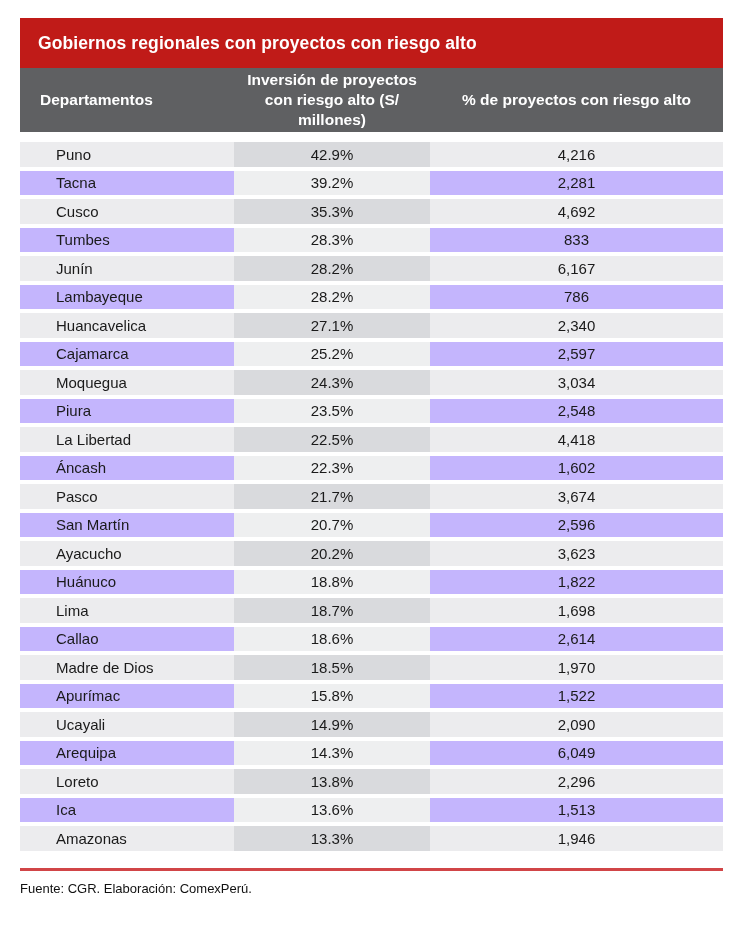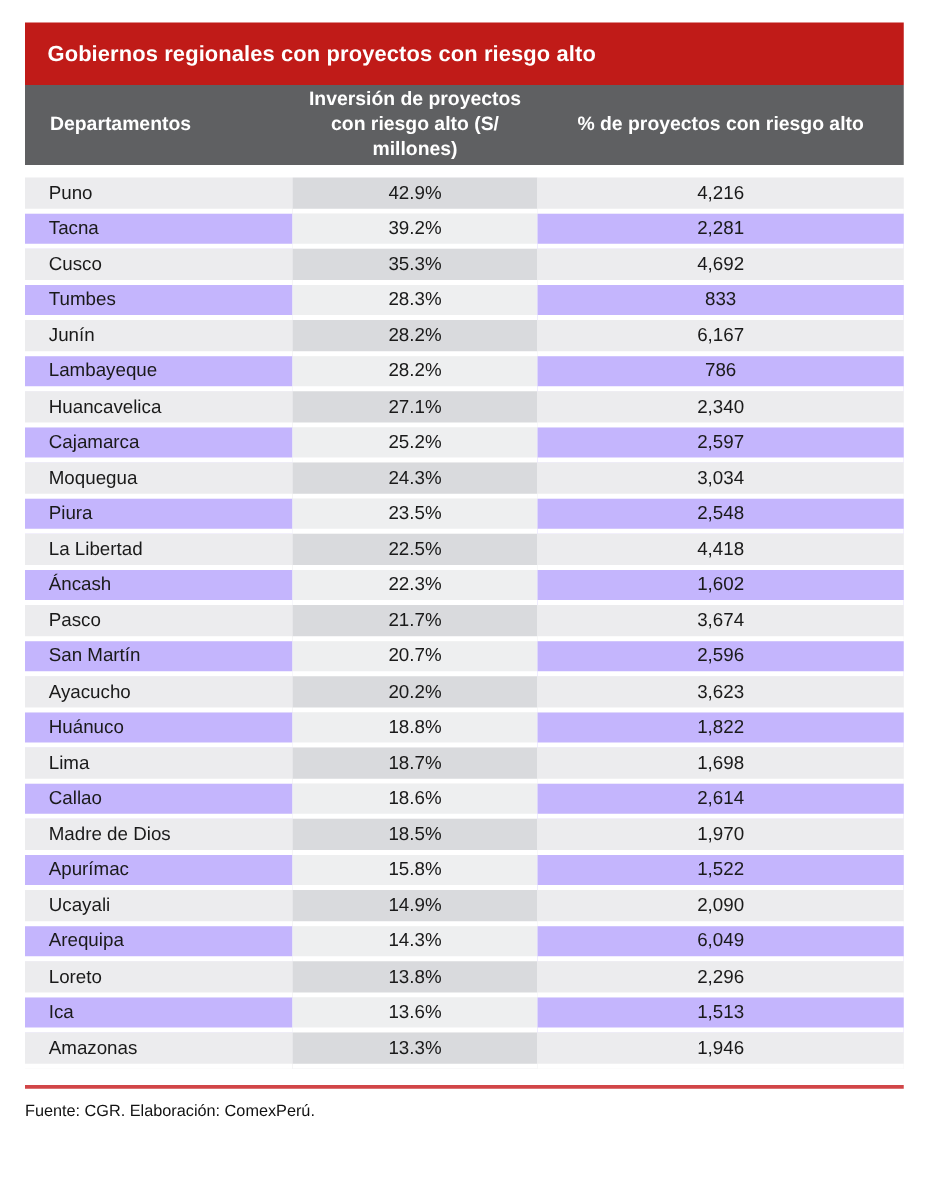--- a/index.html
+++ b/index.html
@@ -20,21 +20,21 @@
     color:#ffffff;font-weight:bold;font-size:15.5px;
   }
   .th{display:flex;align-items:center;justify-content:center;text-align:center;line-height:1.3;padding:0 6px;box-sizing:border-box;}
   .th.dep{justify-content:flex-start;text-align:left;padding-left:20px;}
   .tbody{margin-top:10px;}
   .row{display:grid;grid-template-columns:214px 196px 293px;height:28.5px;}
   .cell{
     display:flex;align-items:center;font-size:15px;
     border-bottom:4px solid #ffffff;box-sizing:border-box;
   }
-  .cell.dep{padding-left:19px;}
+  .cell.dep{padding-left:36px;}
   .cell.pct,.cell.inv{justify-content:center;}
   .row.odd .dep,.row.odd .inv{background:#ececee;}
   .row.odd .pct{background:#d9dadd;}
   .row.even .dep,.row.even .inv{background:#c4b5fd;}
   .row.even .pct{background:#eeeff0;}
   .rule{margin-top:13px;height:3px;background:#d14547;}
   .source{margin-top:10px;font-size:13px;color:#111111;}
 </style>
 </head>
 <body>

